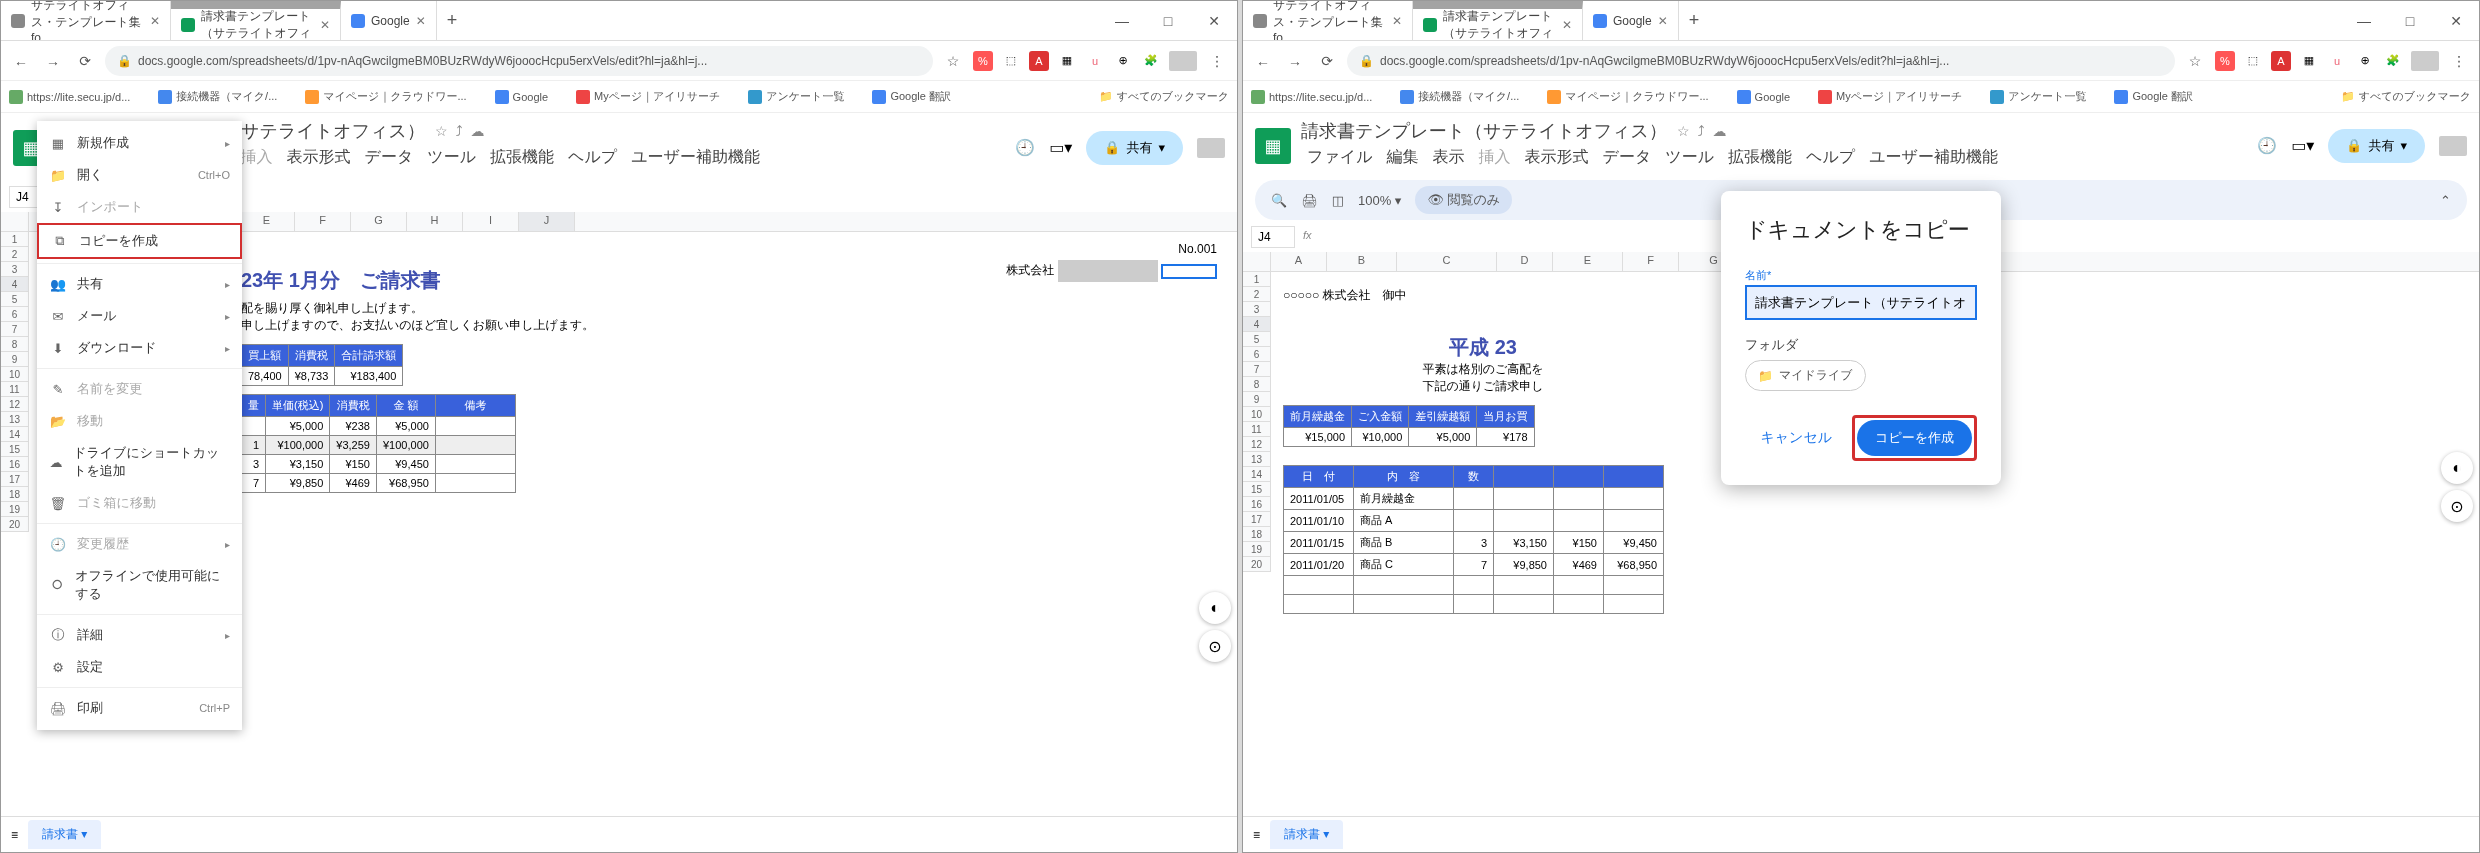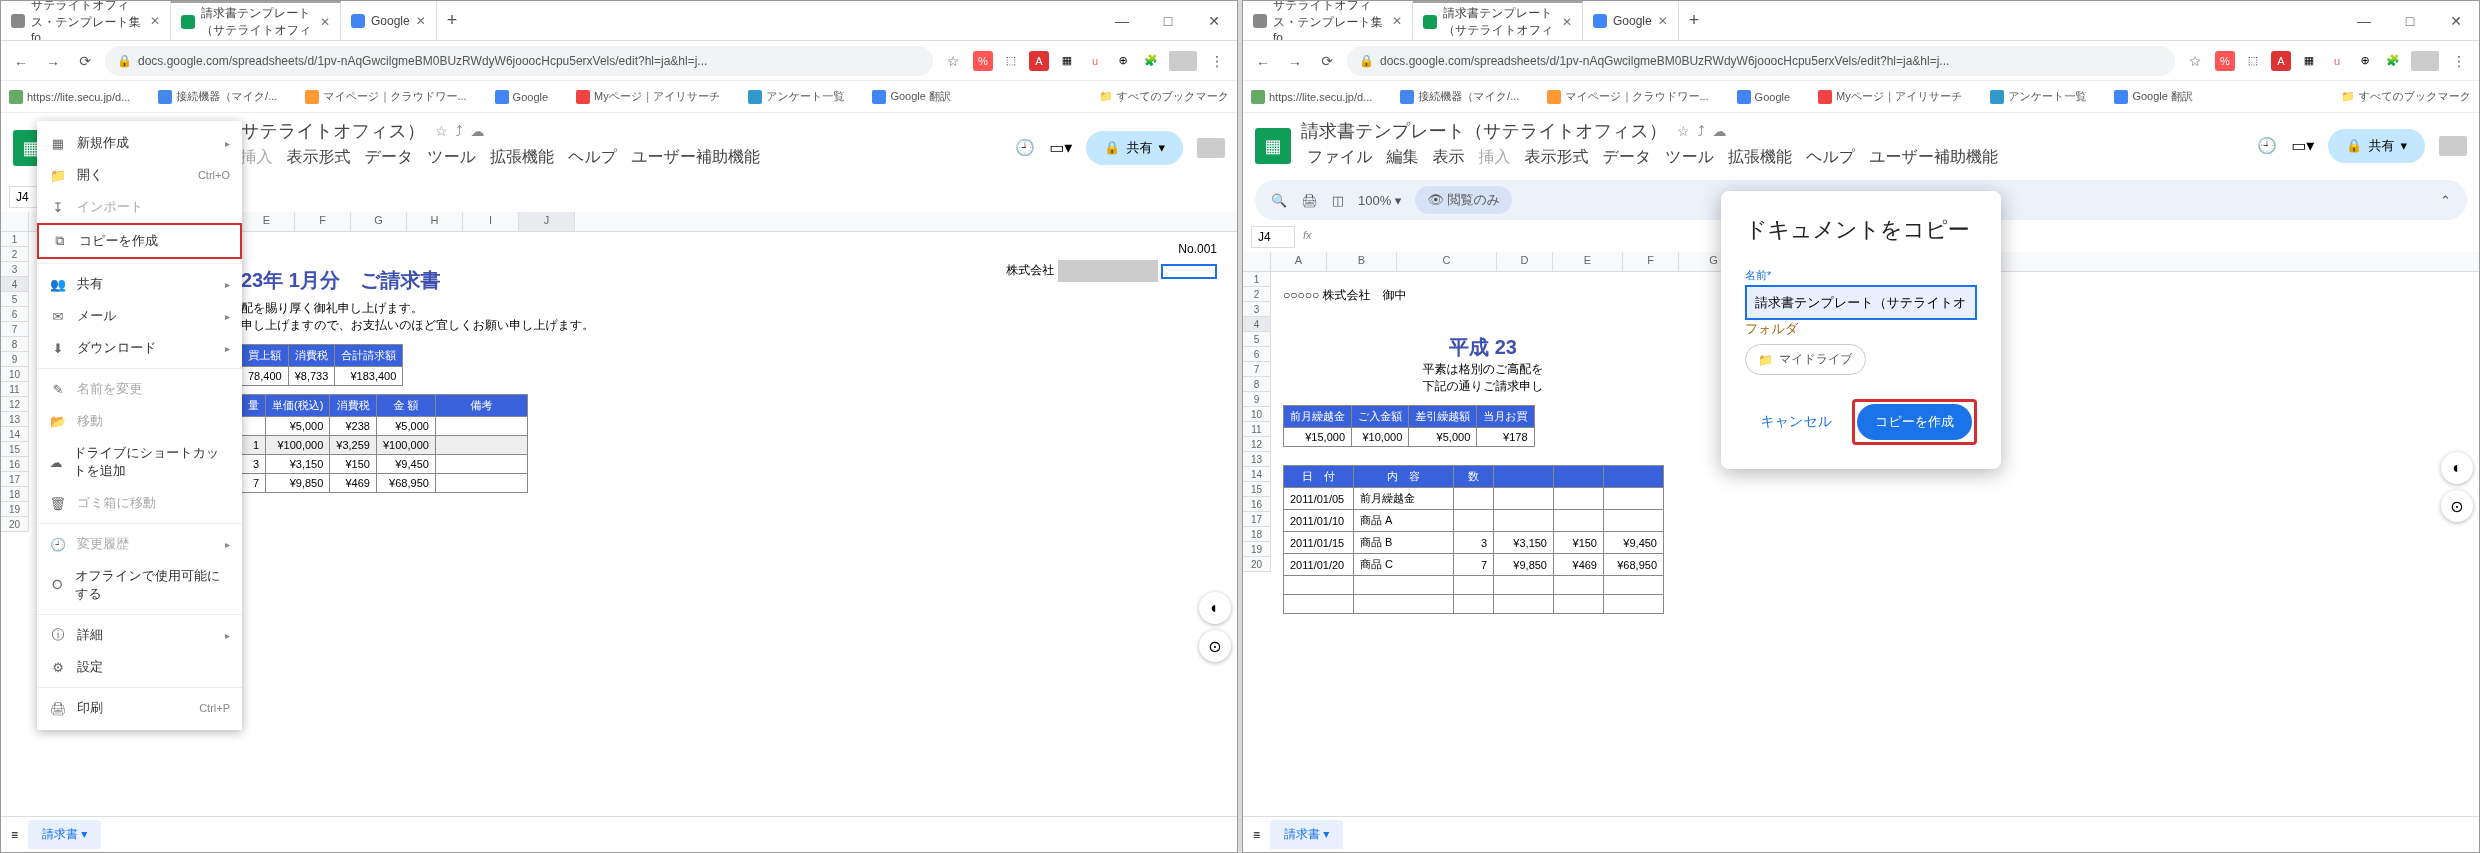--- a/index.html
+++ b/index.html
@@ -3,21 +3,21 @@
 <meta charset="utf-8">
 <style>
 * { margin: 0; padding: 0; box-sizing: border-box; font-family: Arial, "Meiryo", sans-serif; }
 body { background: #dadada; display: flex; gap: 4px; }
 .window { width: 50%; height: 853px; background: #fff; border: 1px solid #999; display: flex; flex-direction: column; position: relative; }
 .titlebar { height: 40px; background: #fff; display: flex; align-items: stretch; border-bottom: 1px solid #ddd; }
 .wctrl { display: flex; margin-left: auto; }
 .wctrl div { width: 46px; display: flex; align-items: center; justify-content: center; font-size: 14px; color: #555; }
 .tabs { display: flex; align-items: stretch; flex: 1; }
 .tab { display: flex; align-items: center; padding: 0 10px; font-size: 12px; color: #444; border-right: 1px solid #ddd; gap: 6px; max-width: 170px; overflow: hidden; }
-.tab.active { background: #fff; border-top: 2px solid #a3a3a3; }
+.tab.active { background: #fff; border-top: 8px solid #a3a3a3; }
 .tab .fav { width: 14px; height: 14px; border-radius: 3px; flex-shrink: 0; }
 .tab .x { color: #777; font-size: 12px; }
 .newtab { padding: 0 10px; display: flex; align-items: center; font-size: 18px; color: #555; }
 .addrbar { height: 40px; display: flex; align-items: center; padding: 0 8px; gap: 8px; border-bottom: 1px solid #eee; }
 .navbtn { width: 24px; height: 24px; display: flex; align-items: center; justify-content: center; color: #555; font-size: 14px; }
 .urlbox { flex: 1; height: 30px; background: #f1f3f4; border-radius: 15px; display: flex; align-items: center; padding: 0 12px; font-size: 12px; color: #555; gap: 6px; }
 .exticon { width: 20px; height: 20px; border-radius: 3px; display: flex; align-items: center; justify-content: center; font-size: 11px; }
 .avatar { width: 28px; height: 20px; background: #ccc; border-radius: 2px; }
 .bookmarks { height: 32px; display: flex; align-items: center; padding: 0 8px; gap: 28px; font-size: 11px; color: #555; border-bottom: 1px solid #eee; }
 .bm { display: flex; align-items: center; gap: 4px; }
@@ -53,21 +53,21 @@
 .doc-content { padding: 10px 20px; font-size: 12px; position: absolute; top: 0; left: 210px; right: 0; }
 .inv-title { font-size: 20px; color: #4050b0; font-weight: bold; margin: 6px 0; }
 table.invtbl { border-collapse: collapse; font-size: 11px; }
 table.invtbl th { background: #3961db; color: #fff; padding: 3px 6px; border: 1px solid #888; font-weight: normal; }
 table.invtbl td { border: 1px solid #888; padding: 3px 6px; text-align: right; }
 table.invtbl td.l { text-align: left; }
 .modal { position: absolute; top: 190px; left: 50%; transform: translateX(-50%); width: 280px; background: #fff; border-radius: 8px; box-shadow: 0 4px 20px rgba(0,0,0,0.3); padding: 24px; z-index: 200; }
 .modal h2 { font-size: 22px; font-weight: normal; color: #222; margin-bottom: 20px; }
 .modal label { font-size: 11px; color: #1a73e8; }
 .modal input { width: 100%; border: 2px solid #1a73e8; padding: 8px; font-size: 13px; background: #e8f0fe; margin-top: 2px; }
-.modal .folder { margin-top: 0; font-size: 13px; color: #a16207; }
+.modal .folder { margin-top: 16px; font-size: 13px; color: #404040; }
 .modal .chip { display: inline-flex; align-items: center; gap: 6px; border: 1px solid #ccc; border-radius: 16px; padding: 6px 12px; margin-top: 6px; font-size: 12px; color: #555; }
 .modal .actions { display: flex; justify-content: flex-end; gap: 8px; margin-top: 24px; }
 .modal .cancel { color: #1a73e8; background: none; border: none; padding: 8px 12px; font-size: 14px; }
 .modal .confirm { background: #1a73e8; color: #fff; border: none; border-radius: 18px; padding: 9px 18px; font-size: 13px; }
 .modal .confirm-wrap { border: 3px solid #d32f2f; padding: 2px; border-radius: 4px; }
 .sheettabs { height: 36px; border-top: 1px solid #ddd; display: flex; align-items: center; padding: 0 10px; gap: 10px; font-size: 12px; }
 .sheettab { background: #e8f0fe; padding: 6px 14px; border-radius: 4px 4px 0 0; color: #1a73e8; font-weight: 500; }
 .selected-cell { position: absolute; border: 2px solid #1a73e8; background: #fff; width: 56px; height: 15px; }
 .side-fab { position: absolute; right: 6px; top: 380px; width: 32px; height: 32px; border-radius: 16px; background: #fff; box-shadow: 0 1px 4px rgba(0,0,0,0.3); display: flex; align-items: center; justify-content: center; }
 </style>
@@ -332,21 +332,21 @@
           </tr>
     </tbody>
       </table>
     <table class="invtbl" style="margin-top:8px">
       <tbody>
           <tr>
             <th>量</th>
             <th>単価(税込)</th>
             <th>消費税</th>
             <th>金 額</th>
-            <th style="width:92px">備考</th>
+            <th style="width:80px">備考</th>
           </tr>
       <tr>
             <td></td>
             <td>¥5,000</td>
             <td>¥238</td>
             <td>¥5,000</td>
             <td></td>
           </tr>
       <tr style="background:#eee">
             <td>1</td>

